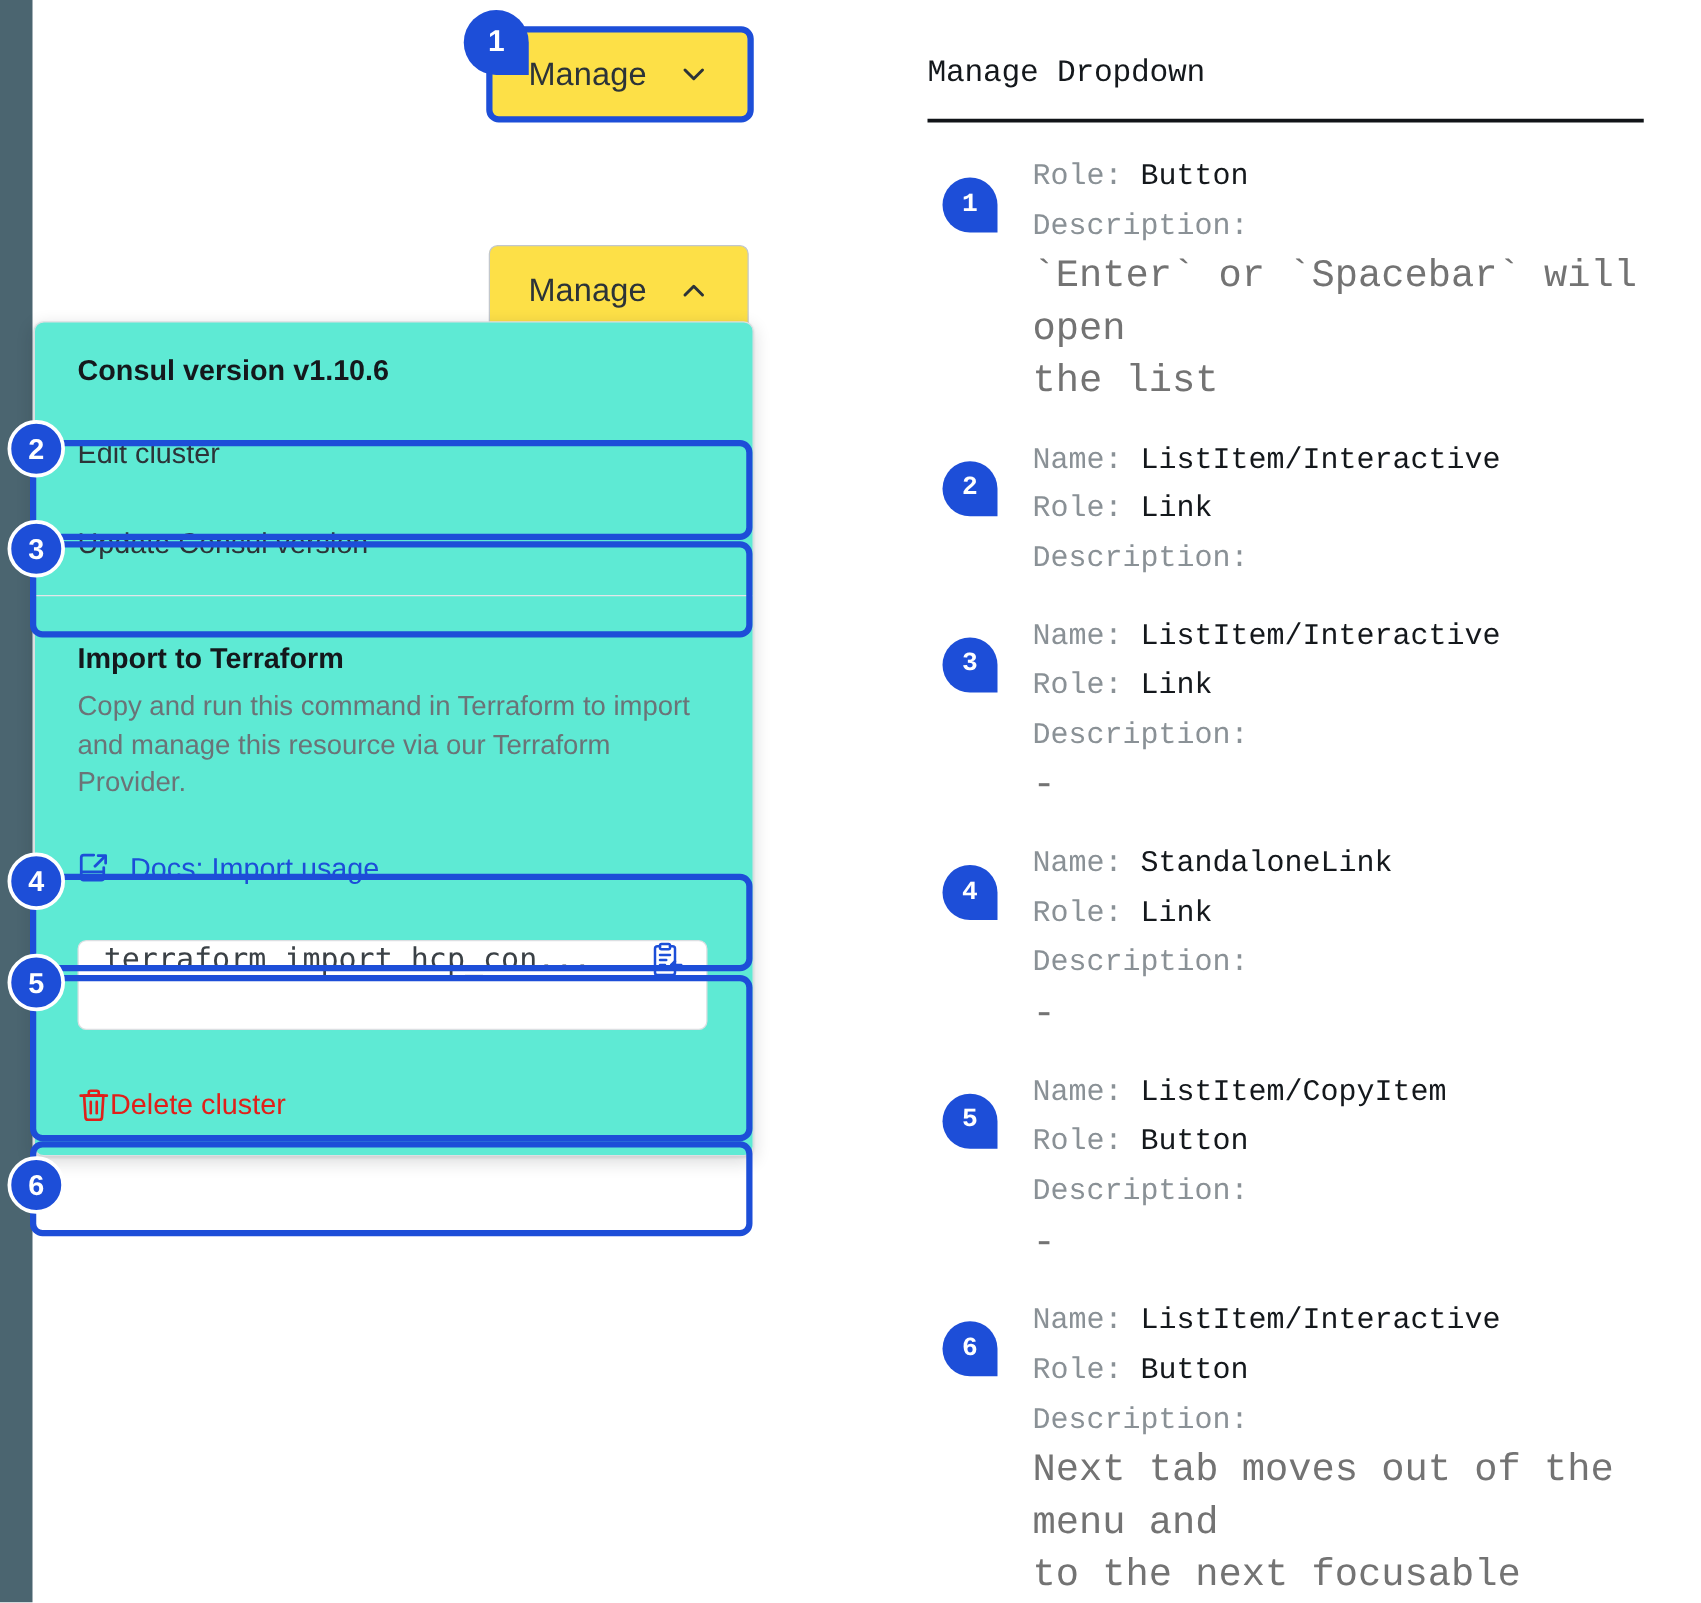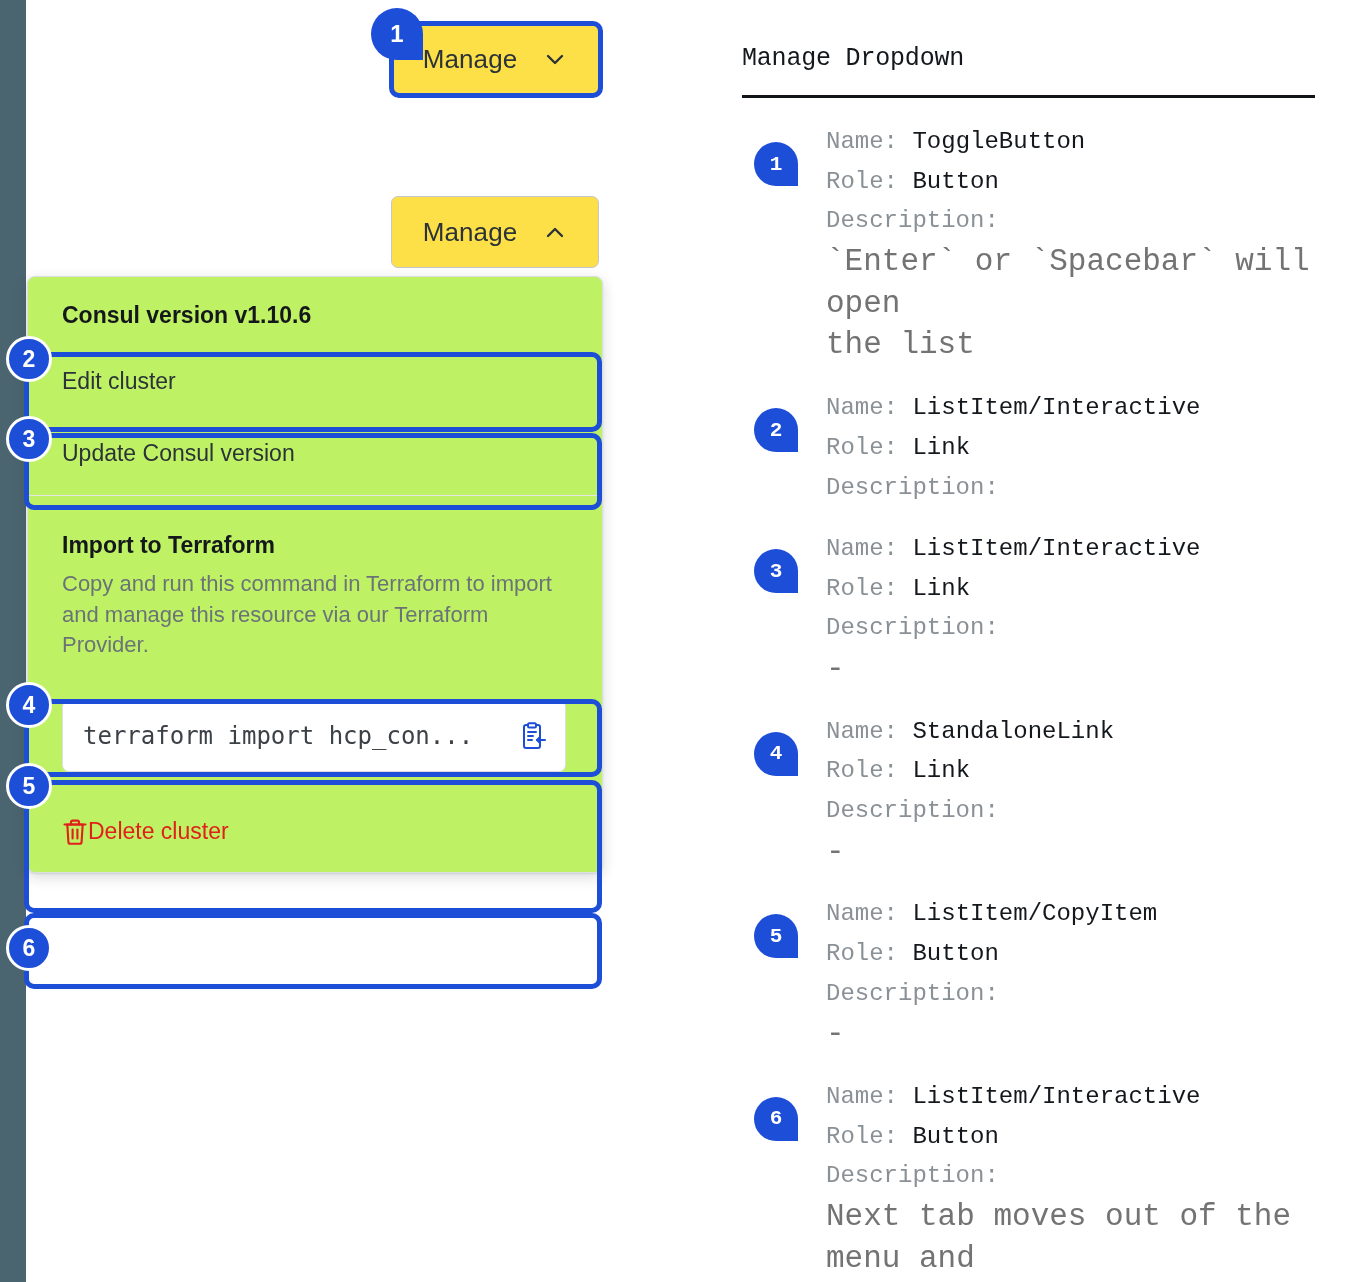--- a/index.html
+++ b/index.html
@@ -51,23 +51,23 @@
   #manage-btn-open {
     left: 391px; top: 196px;
     width: 208px; height: 72px;
   }
   .manage-btn .chev { display:block; width: 24px; height: 24px; }
   .manage-btn .chev svg { display:block; }
 
   
   #dropdown-panel {
     position: absolute;
-    left: 27px; top: 276px;
+    left: 27px; top: 257px;
     width: 574px;
-    background: #bef264;
+    background: #5eead4;
     border: 1px solid #dcdfe2;
     border-radius: 8px;
     box-shadow: 0 4px 14px rgba(20,25,30,.16), 0 1px 2px rgba(20,25,30,.10);
   }
   .dd-heading {
     font-size: 23px;
     font-weight: 700;
     color: #14181c;
     padding: 26px 0 18px 34px;
     line-height: 1.1;
@@ -105,21 +105,21 @@
   }
   .dd-link .ico { width: 26px; height: 26px; display:block; flex: 0 0 26px; }
   .dd-copy-wrap { padding: 22px 36px 22px 34px; }
   .dd-copy-field {
     box-sizing: border-box;
     height: 72px;
     border: 1px solid #dcdfe2;
     border-radius: 7px;
     background: #ffffff;
     display: flex;
-    align-items: center;
+    align-items: flex-start;
     padding: 0 18px 0 20px;
     gap: 10px;
   }
   .dd-copy-text {
     flex: 1 1 auto;
     font-family: "DejaVu Sans Mono", monospace;
     font-size: 24px;
     color: #3b4146;
     white-space: nowrap;
     overflow: hidden;
@@ -277,20 +277,31 @@
 
     <div class="dd-item">Edit cluster</div>
 
     <div class="dd-item">Update Consul version</div>
 
     <div class="dd-sep"></div>
 
     <div class="dd-sub-heading">Import to Terraform</div>
     <div class="dd-desc">Copy and run this command in Terraform to import and manage this resource via our Terraform Provider.</div>
 
+    <div class="dd-link">
+      <span class="ico">
+        <svg viewBox="0 0 26 26" width="26" height="26" fill="none" stroke="#1c4ed8" stroke-width="2.2" stroke-linecap="round" stroke-linejoin="round">
+          <path d="M13 3 H5 a2 2 0 0 0 -2 2 V21 a2 2 0 0 0 2 2 H19 a2 2 0 0 0 2 -2 V13"></path>
+          <line x1="3.5" y1="16.5" x2="20.5" y2="16.5"></line>
+          <line x1="14" y1="12" x2="22" y2="4"></line>
+          <polyline points="16.5,3.5 22.5,3.5 22.5,9.5"></polyline>
+        </svg>
+      </span>
+      <span>Docs: Import usage</span>
+    </div>
 
     <div class="dd-copy-wrap">
       <div class="dd-copy-field">
         <span class="dd-copy-text">terraform import hcp_con...</span>
         <span class="dd-copy-btn">
           <svg viewBox="0 0 30 30" width="30" height="30" fill="none" stroke="#1c4ed8" stroke-width="2" stroke-linecap="round" stroke-linejoin="round">
             <path d="M11 4 H9 a2 2 0 0 0 -2 2 V25 a2 2 0 0 0 2 2 H21 a2 2 0 0 0 2 -2 V6 a2 2 0 0 0 -2 -2 H19"></path>
             <rect x="11" y="2.2" width="8" height="4.2" rx="1.2"></rect>
             <line x1="11" y1="11" x2="19" y2="11"></line>
             <line x1="11" y1="15" x2="16" y2="15"></line>
@@ -333,21 +344,20 @@
 
 </div>
 
 <div id="right-pane">
   <div id="legend-title">Manage Dropdown</div>
   <div id="legend-rule"></div>
   <div id="legend-list">
       <div class="legend-entry">
         <div class="legend-badge">1</div>
         <div class="legend-body">
-          <div class="legend-line"><span class="legend-key">Name: </span><span class="legend-val">ToggleButton</span></div>
           <div class="legend-line"><span class="legend-key">Role: </span><span class="legend-val">Button</span></div>
           <div class="legend-line"><span class="legend-key">Description: </span></div>
           <div class="legend-desc">`Enter` or `Spacebar` will open
 the list</div>
         </div>
       </div>
       <div class="legend-entry">
         <div class="legend-badge">2</div>
         <div class="legend-body">
           <div class="legend-line"><span class="legend-key">Name: </span><span class="legend-val">ListItem/Interactive</span></div>

